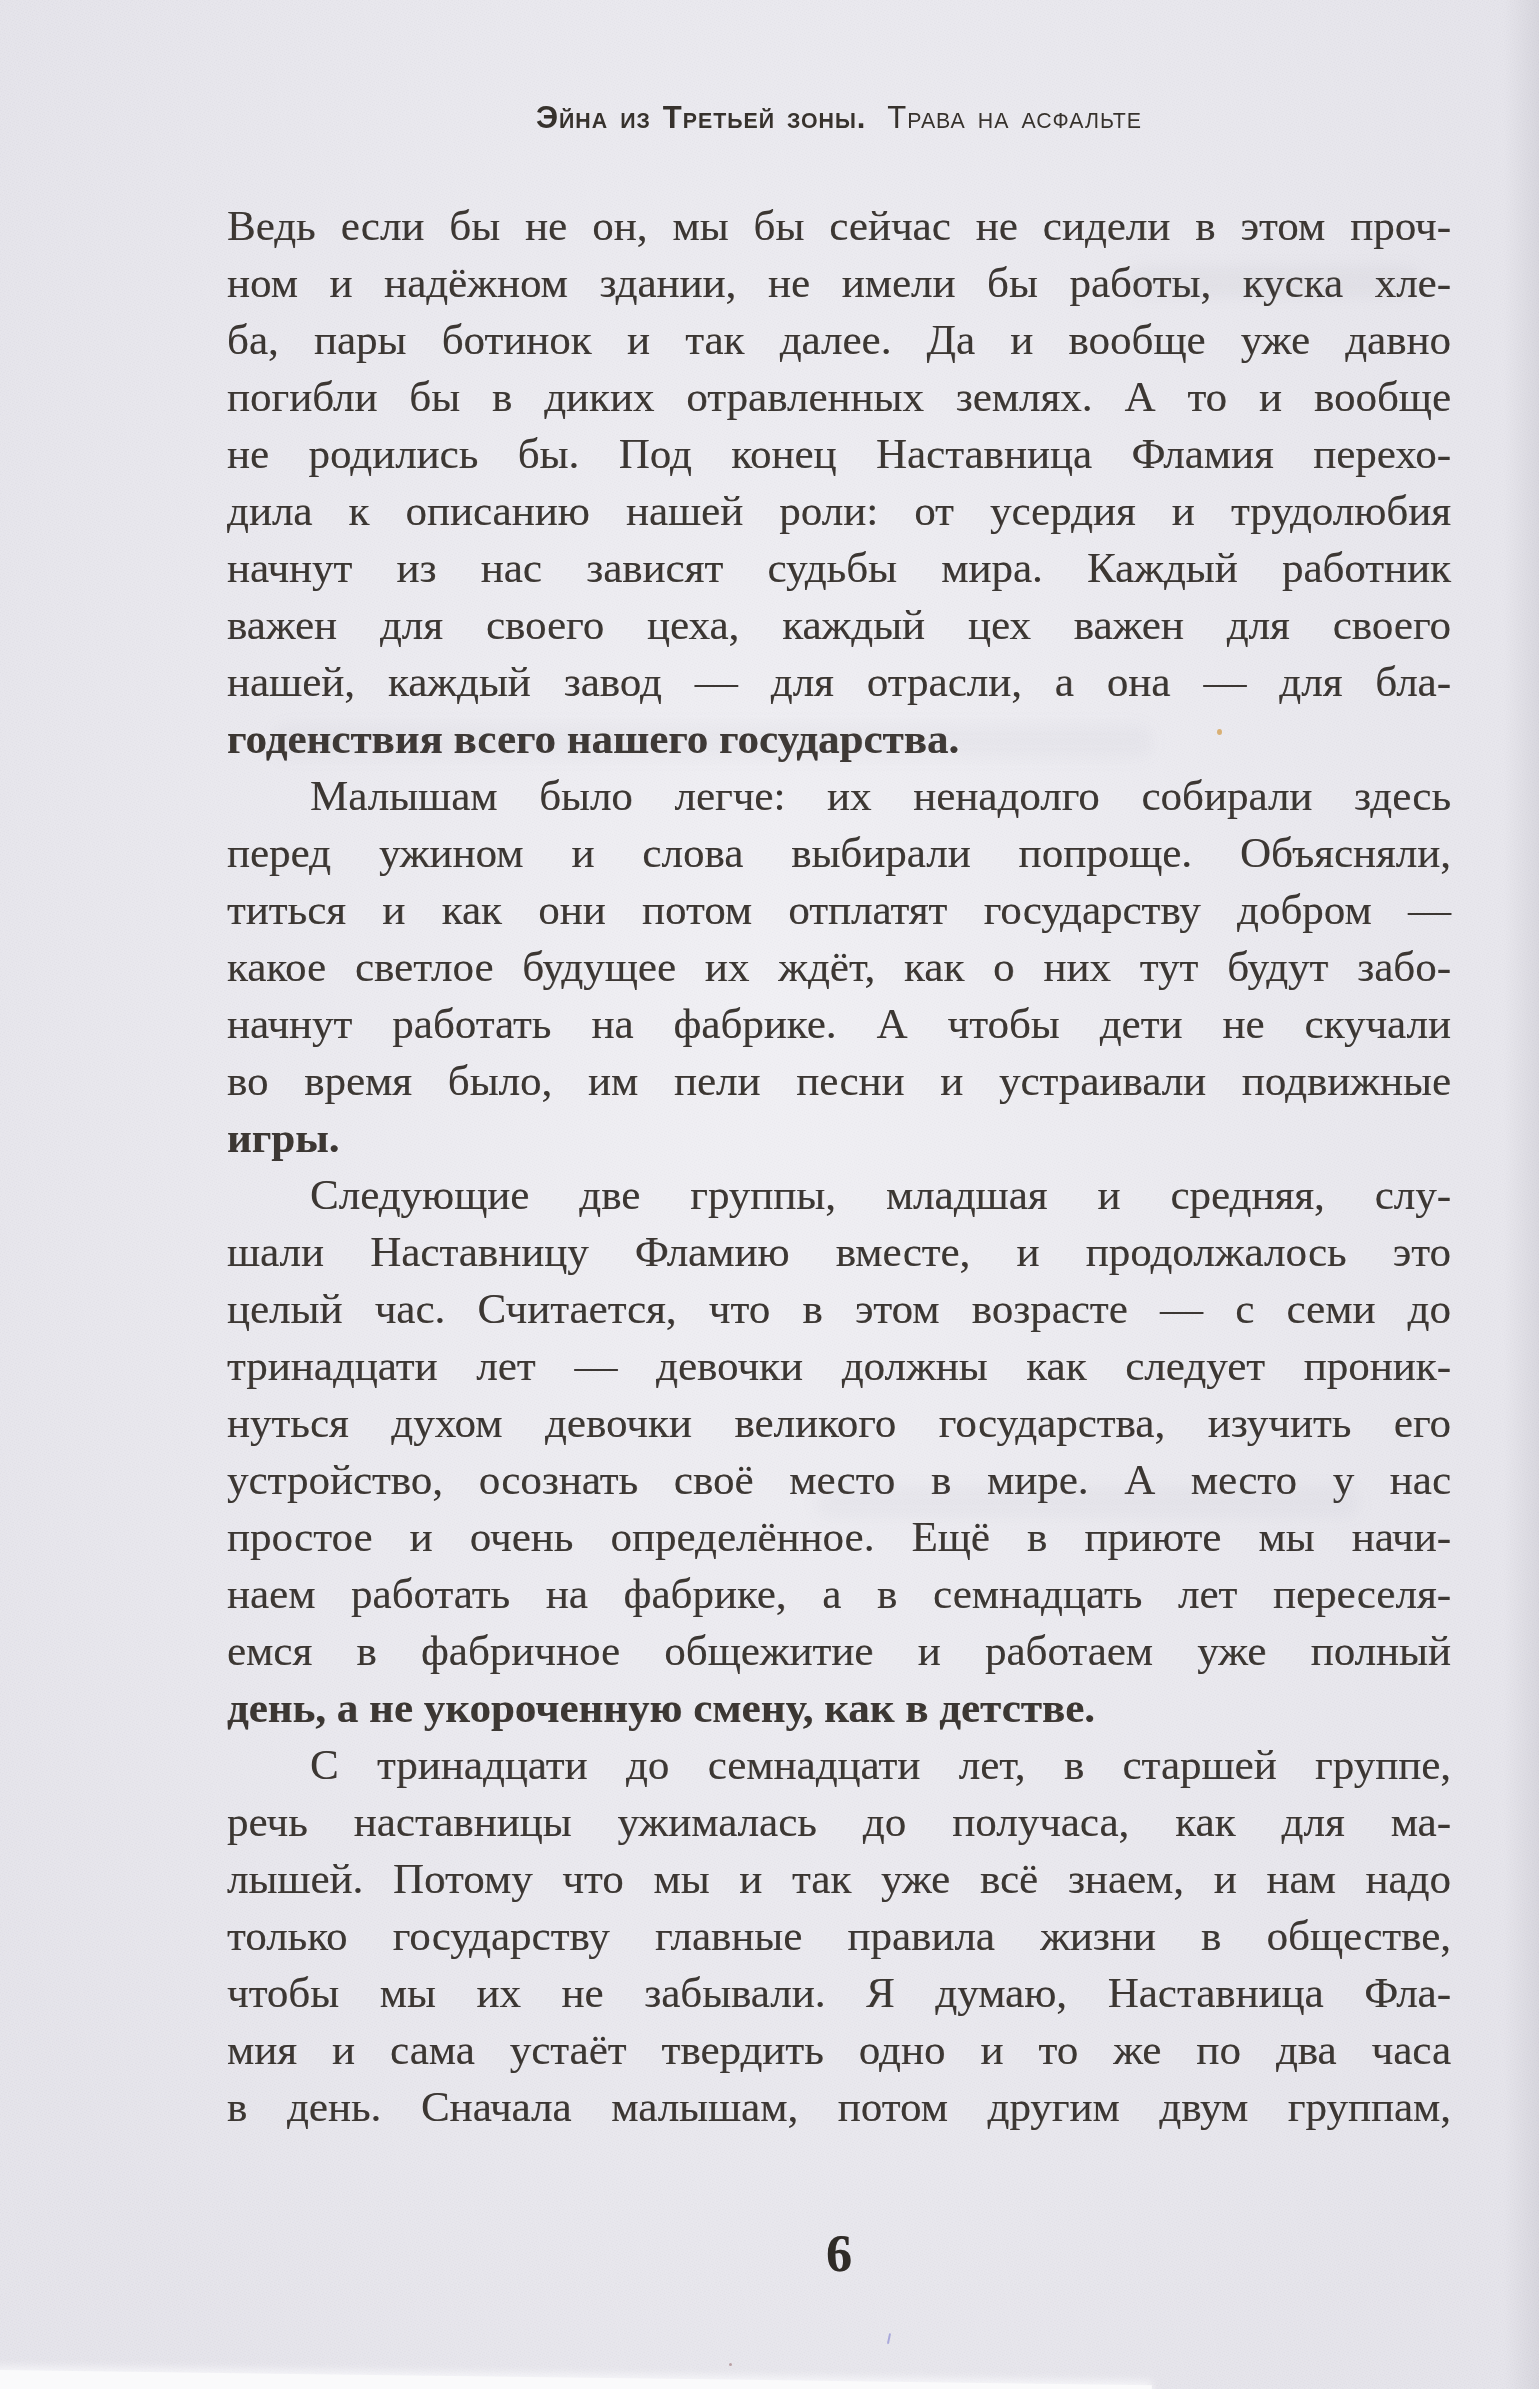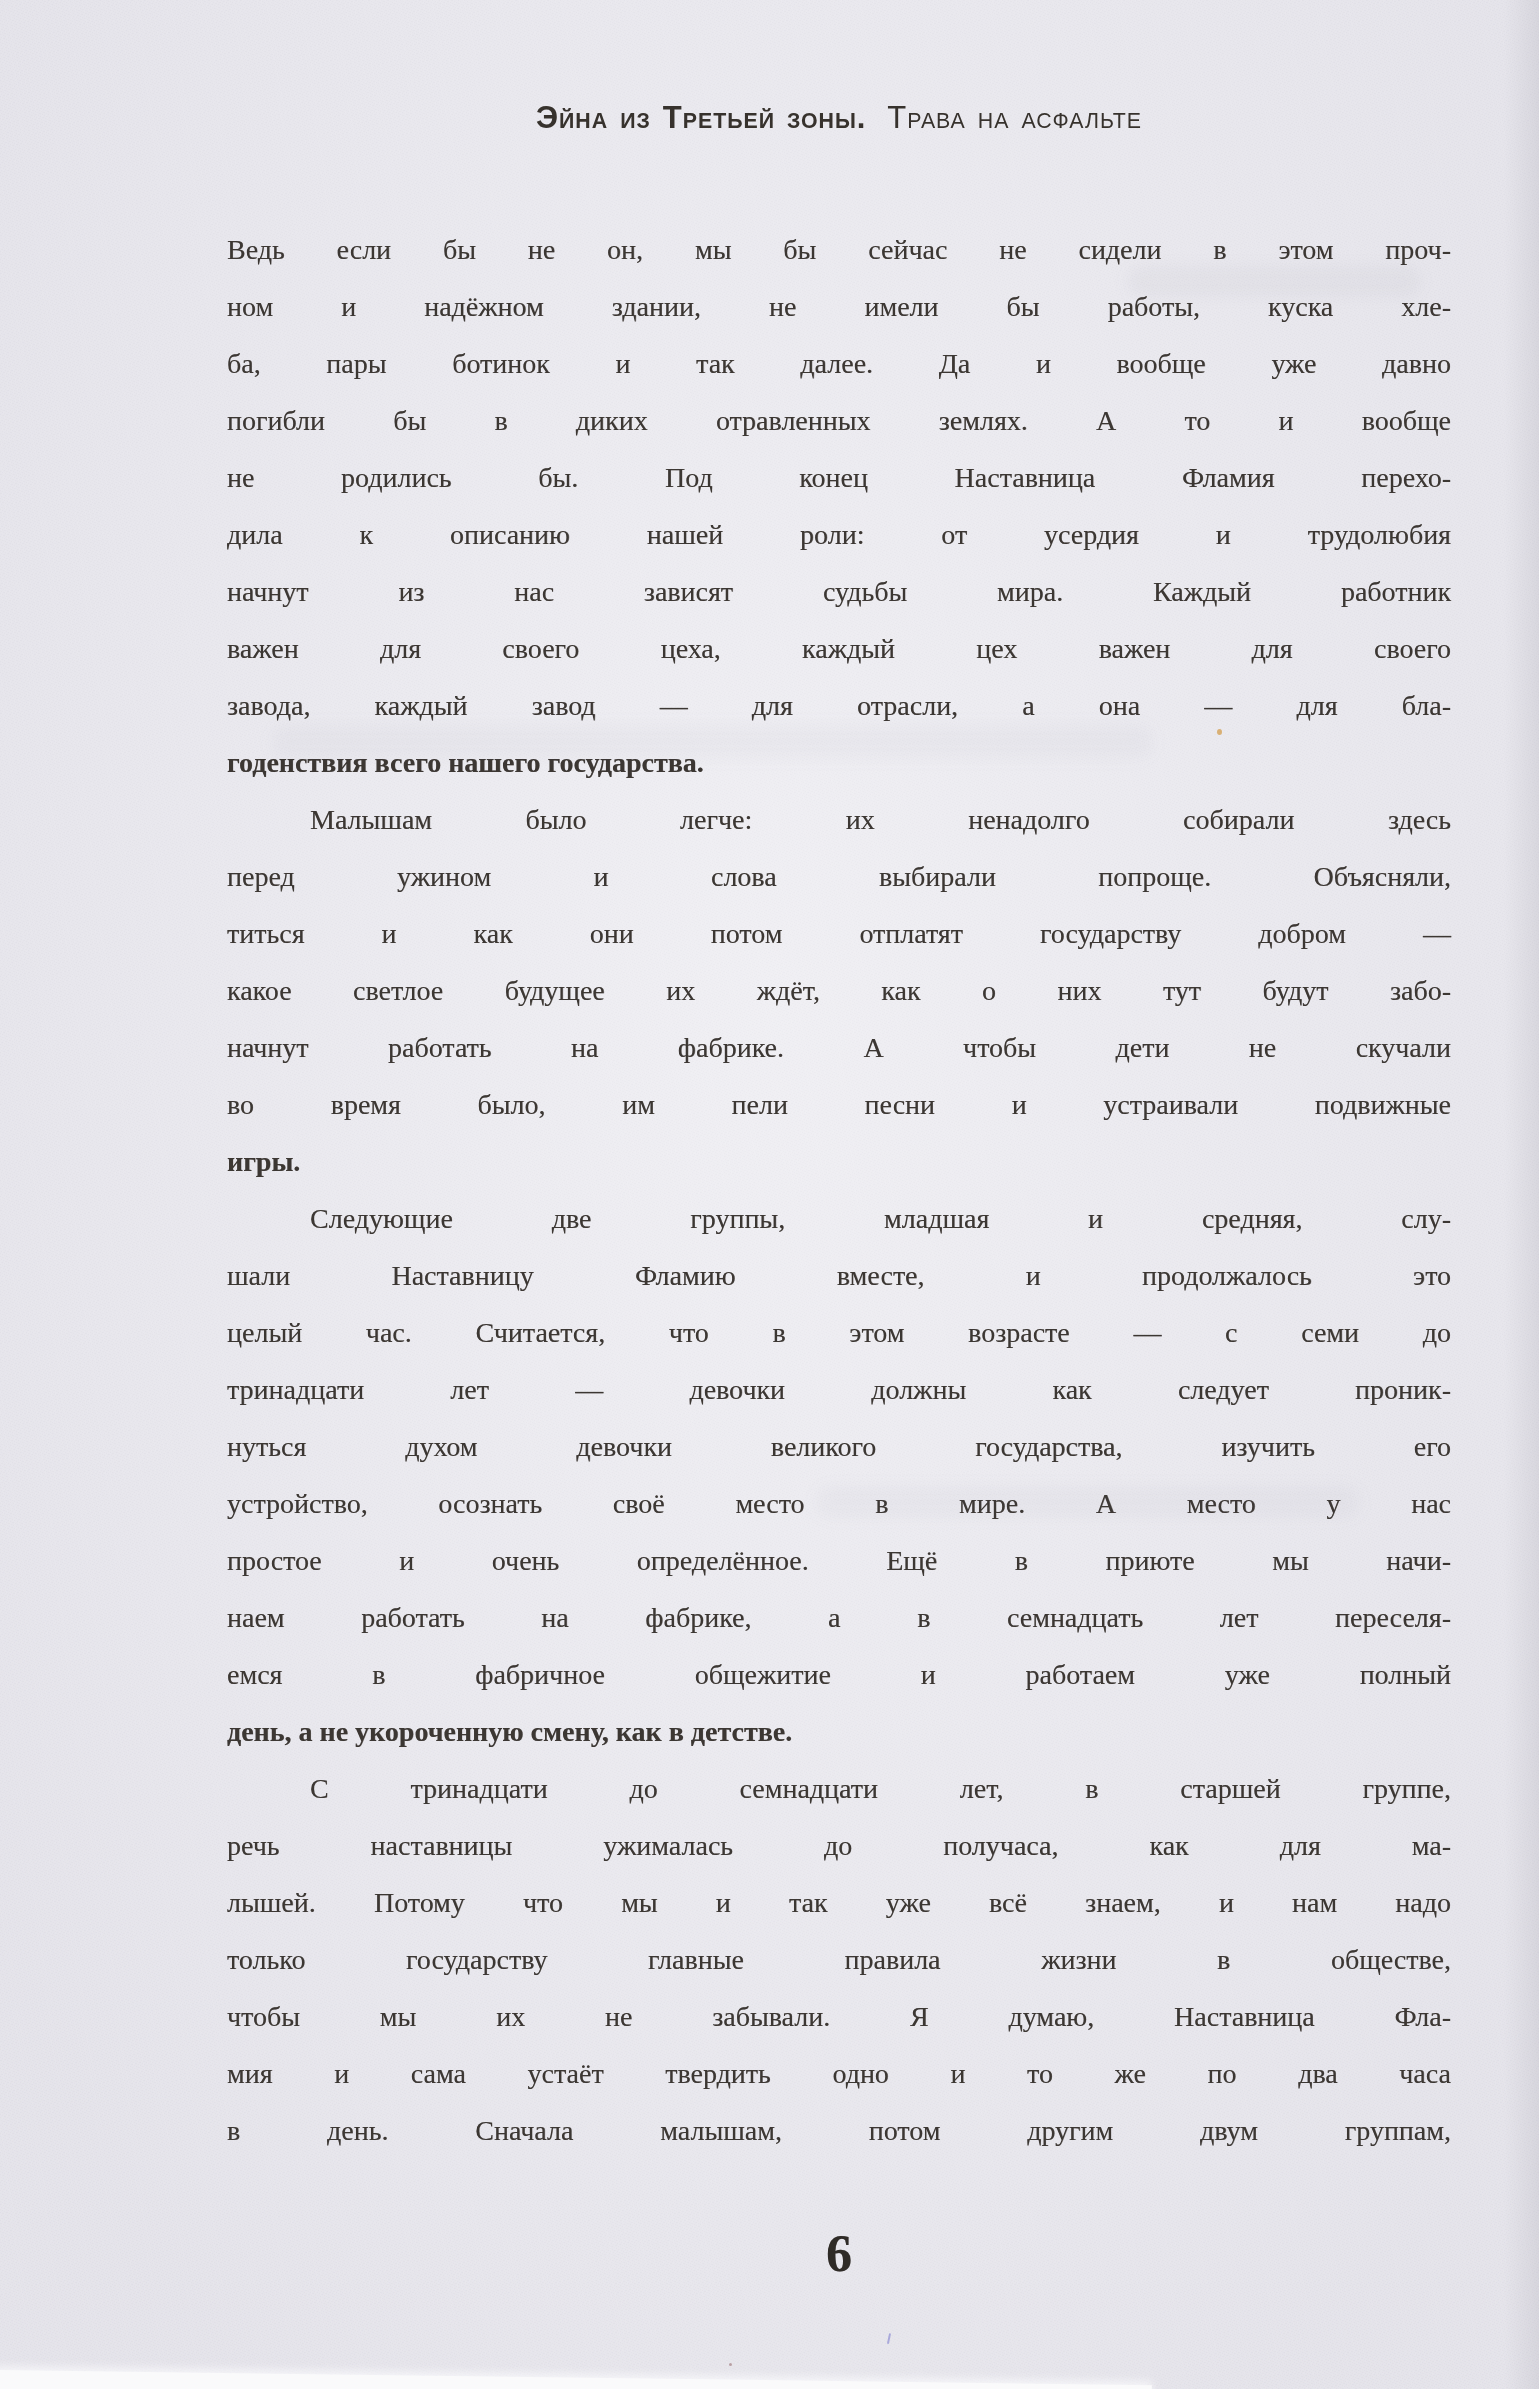--- a/index.html
+++ b/index.html
@@ -33,24 +33,24 @@
     color: var(--header-ink, #37322d);
     white-space: nowrap;
     transform: scaleX(0.97);
   }
   .rh-bold  { font-weight: 700; }
   .rh-light { font-weight: 400; margin-left: 9px; }
 
   
   .text-block {
     position: absolute;
-    top: 221px;
+    top: 197px;
     left: 227px;
     width: 1224px;
-    font-size: 28px;
+    font-size: 43px;
     line-height: 57px;
     color: var(--ink, #3c3733);
     text-shadow: 0.3px 0.4px 0.4px rgba(56,50,46,0.45);
   }
   .line {
     text-align: justify;
     text-align-last: justify;
     white-space: normal;
   }
   .line.short  { text-align-last: left; font-weight: bold; }
@@ -137,21 +137,21 @@
 
   <main id="text-block" class="text-block">
       <div class="line">Ведь если бы не он, мы бы сейчас не сидели в этом проч-</div>
       <div class="line">ном и надёжном здании, не имели бы работы, куска хле-</div>
       <div class="line">ба, пары ботинок и так далее. Да и вообще уже давно</div>
       <div class="line">погибли бы в диких отравленных землях. А то и вообще</div>
       <div class="line">не родились бы. Под конец Наставница Фламия перехо-</div>
       <div class="line">дила к описанию нашей роли: от усердия и трудолюбия</div>
       <div class="line">начнут из нас зависят судьбы мира. Каждый работник</div>
       <div class="line">важен для своего цеха, каждый цех важен для своего</div>
-      <div class="line">завода, каждый завод — для отрасли, а она — для бла-</div>
+      <div class="line">нашей, каждый завод — для отрасли, а она — для бла-</div>
       <div class="line short">годенствия всего нашего государства.</div>
       <div class="line indent">Малышам было легче: их ненадолго собирали здесь</div>
       <div class="line">перед ужином и слова выбирали попроще. Объясняли,</div>
       <div class="line">титься и как они потом отплатят государству добром —</div>
       <div class="line">какое светлое будущее их ждёт, как о них тут будут забо-</div>
       <div class="line">начнут работать на фабрике. А чтобы дети не скучали</div>
       <div class="line">во время было, им пели песни и устраивали подвижные</div>
       <div class="line short">игры.</div>
       <div class="line indent">Следующие две группы, младшая и средняя, слу-</div>
       <div class="line">шали Наставницу Фламию вместе, и продолжалось это</div>

